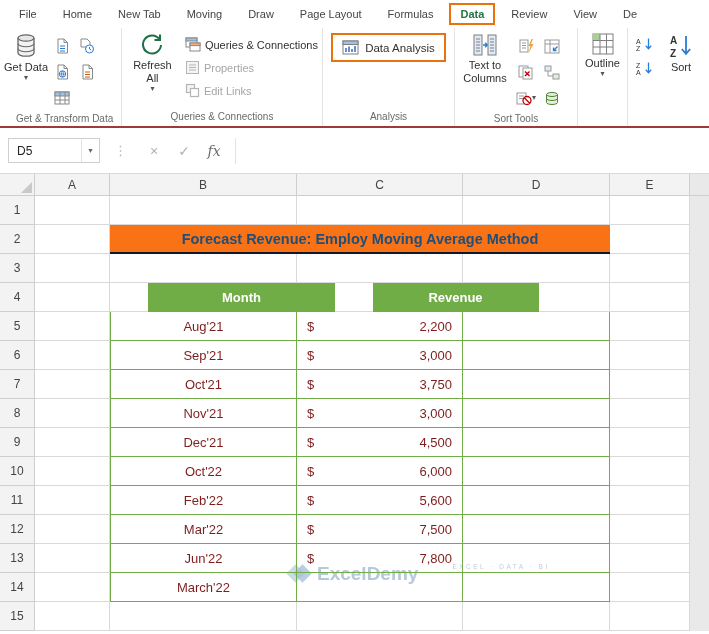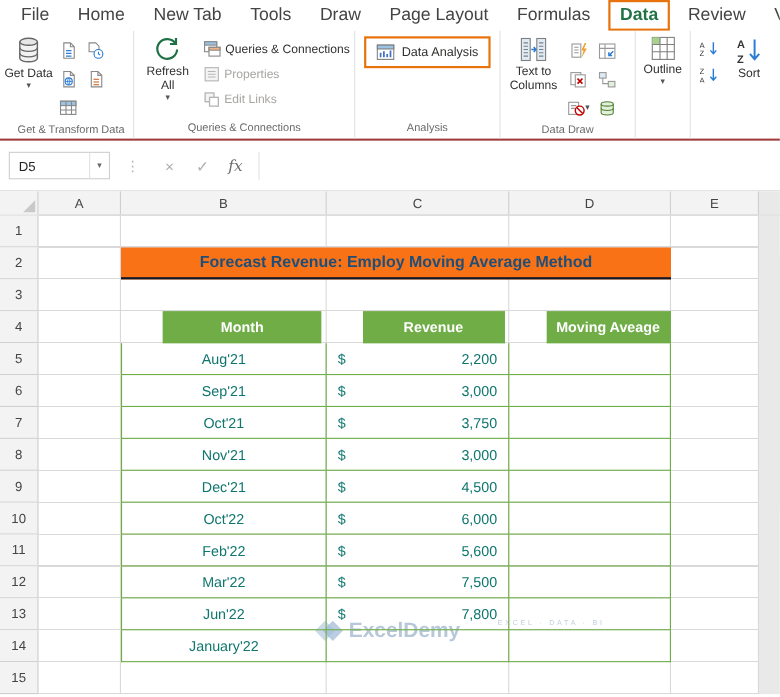--- a/index.html
+++ b/index.html
@@ -1,20 +1,20 @@
 <!DOCTYPE html>
 <html><head>
 <meta charset="utf-8">
 <style>
   *{box-sizing:border-box;margin:0;padding:0;}
   body{width:709px;height:634px;font-family:"Liberation Sans",sans-serif;background:#fff;overflow:hidden;position:relative;color:#333;}
 
   
   .tabbar{height:28px;display:flex;align-items:center;background:#fff;padding-left:6px;white-space:nowrap;overflow:hidden;}
-  .rtab{padding:5px 13px;font-size:16px;color:#444;}
+  .rtab{padding:5px 13px;font-size:11px;color:#444;}
   .rtab.active{color:#217346;font-weight:bold;border:2px solid #E8730C;padding:3px 9px;margin:0 3px;}
 
   
   .ribbon{height:100px;display:flex;background:#fff;border-bottom:2px solid #9E3A38;}
   .rgroup{display:flex;flex-direction:column;border-right:1px solid #e3e3e3;overflow:hidden;}
   .rgroup .content{flex:1;display:flex;align-items:flex-start;padding:2px 2px 0;}
   .glabel{height:17px;font-size:10px;color:#6a6a6a;text-align:center;line-height:15px;white-space:nowrap;padding:0 16px;}
   .bigbtn{display:flex;flex-direction:column;align-items:center;text-align:center;font-size:11px;color:#323130;padding:3px 2px 0;line-height:1.2;min-width:46px;}
   .bigbtn svg{margin-bottom:2px;}
   .caret{font-size:8px;color:#555;line-height:8px;}
@@ -50,21 +50,21 @@
   .vlines{position:absolute;left:0;top:0;height:100%;display:flex;}
   .vline{border-right:1px solid #d9d9d9;height:100%;}
   .hlines{position:absolute;left:0;top:0;width:655px;height:100%;background:repeating-linear-gradient(to bottom,transparent 0 28px,#d9d9d9 28px 29px);}
   .bodyfiller{position:absolute;left:655px;top:0;right:0;bottom:0;background:#e9e9e9;}
   .overlay{position:absolute;left:0;top:0;width:655px;height:100%;}
 
   .sheet-title{position:absolute;left:75px;top:29px;width:500px;height:29px;background:#f97316;border-bottom:2px solid #0f172a;display:flex;align-items:center;justify-content:center;font-size:14.5px;font-weight:bold;color:#1F4E79;}
 
   .data-table{position:absolute;left:75px;top:87px;width:500px;}
   .trow{display:flex;height:29px;}
-  .tcell{border-right:1px solid #70AD47;border-bottom:1px solid #70AD47;display:flex;align-items:center;justify-content:center;font-size:13px;color:#0f766e;height:29px;}
+  .tcell{border-right:1px solid #70AD47;border-bottom:1px solid #70AD47;display:flex;align-items:center;justify-content:center;font-size:13px;color:#7f1d1d;height:29px;}
   .trow .tcell:first-child{border-left:1px solid #70AD47;}
   .trow.thead .tcell{border-top:1px solid #70AD47;background:#70AD47;color:#fff;font-weight:bold;margin-left:38px;}
   .c0{width:187px;} .c1{width:166px;} .c2{width:147px;}
   .tcell.rev{justify-content:space-between;padding:0 10px;}
 
   .watermark{position:absolute;left:253px;top:366px;width:160px;display:flex;}
   .wm-row{display:flex;align-items:center;gap:5px;}
   .wm-logo{position:relative;width:24px;height:24px;}
   .wm-d1,.wm-d2{position:absolute;width:13px;height:13px;transform:rotate(45deg);top:5px;}
   .wm-d1{left:1px;background:#ccd9e8;}
@@ -72,21 +72,21 @@
   .wm-name{font-size:19px;font-weight:bold;color:#b6c8da;}
   .wm-tag{font-size:6.5px;letter-spacing:2.5px;color:#c3cedd;margin:1px 0 0 34px;white-space:nowrap;}
 </style>
 </head>
 <body>
 
 <div class="tabbar">
     <div class="rtab">File</div>
     <div class="rtab">Home</div>
     <div class="rtab">New Tab</div>
-    <div class="rtab">Tools</div>
+    <div class="rtab">Moving</div>
     <div class="rtab">Draw</div>
     <div class="rtab">Page Layout</div>
     <div class="rtab">Formulas</div>
     <div class="rtab active">Data</div>
     <div class="rtab">Review</div>
     <div class="rtab">View</div>
     <div class="rtab">De</div>
   </div>
 
 <div class="ribbon">
@@ -249,21 +249,21 @@
         </div>
         <div class="sicon">
           <svg width="16" height="15" viewBox="0 0 16 15">
             <path d="M2.5 3.5v8c0 1.1 2.5 2 5.5 2s5.5-.9 5.5-2v-8" fill="#e2efda" stroke="#538135"></path>
             <ellipse cx="8" cy="3.5" rx="5.5" ry="2" fill="#e2efda" stroke="#538135"></ellipse>
             <path d="M2.5 7.5c0 1.1 2.5 2 5.5 2s5.5-.9 5.5-2" fill="none" stroke="#538135"></path>
           </svg>
         </div>
       </div>
     </div>
-    <div class="glabel">Data Draw</div>
+    <div class="glabel">Sort Tools</div>
   </div>
 
   <div class="rgroup" style="width:50px;">
     <div class="content" style="justify-content:center;">
       <div class="bigbtn" style="min-width:42px;">
         <svg width="24" height="22" viewBox="0 0 24 22">
           <rect x="2" y="1" width="20" height="20" fill="#fff" stroke="#7f7f7f"></rect>
           <rect x="2" y="1" width="7" height="6.5" fill="#a9d18e"></rect>
           <path d="M2 7.5h20M2 14h20M9 1v20M15.5 1v20" stroke="#7f7f7f"></path>
         </svg>
@@ -367,21 +367,20 @@
             </span>
             <span class="wm-name">ExcelDemy</span>
           </div>
           <span class="wm-tag">EXCEL · DATA · BI</span>
         </div>
         <div class="sheet-title">Forecast Revenue: Employ Moving Average Method</div>
         <div class="data-table">
             <div class="trow thead">
               <div class="tcell c0">Month</div>
               <div class="tcell c1">Revenue</div>
-              <div class="tcell c2">Moving Aveage</div>
             </div>
             <div class="trow">
               <div class="tcell c0">Aug'21</div>
               <div class="tcell c1 rev">
                 <span>$</span>
                 <span>2,200</span>
               </div>
               <div class="tcell c2"></div>
             </div>
             <div class="trow">
@@ -442,21 +441,21 @@
             </div>
             <div class="trow">
               <div class="tcell c0">Jun'22</div>
               <div class="tcell c1 rev">
                 <span>$</span>
                 <span>7,800</span>
               </div>
               <div class="tcell c2"></div>
             </div>
             <div class="trow">
-              <div class="tcell c0">January'22</div>
+              <div class="tcell c0">March'22</div>
               <div class="tcell c1 rev"></div>
               <div class="tcell c2"></div>
             </div>
           </div>
       </div>
     </div>
   </div>
 </div>
 
 </body></html>

